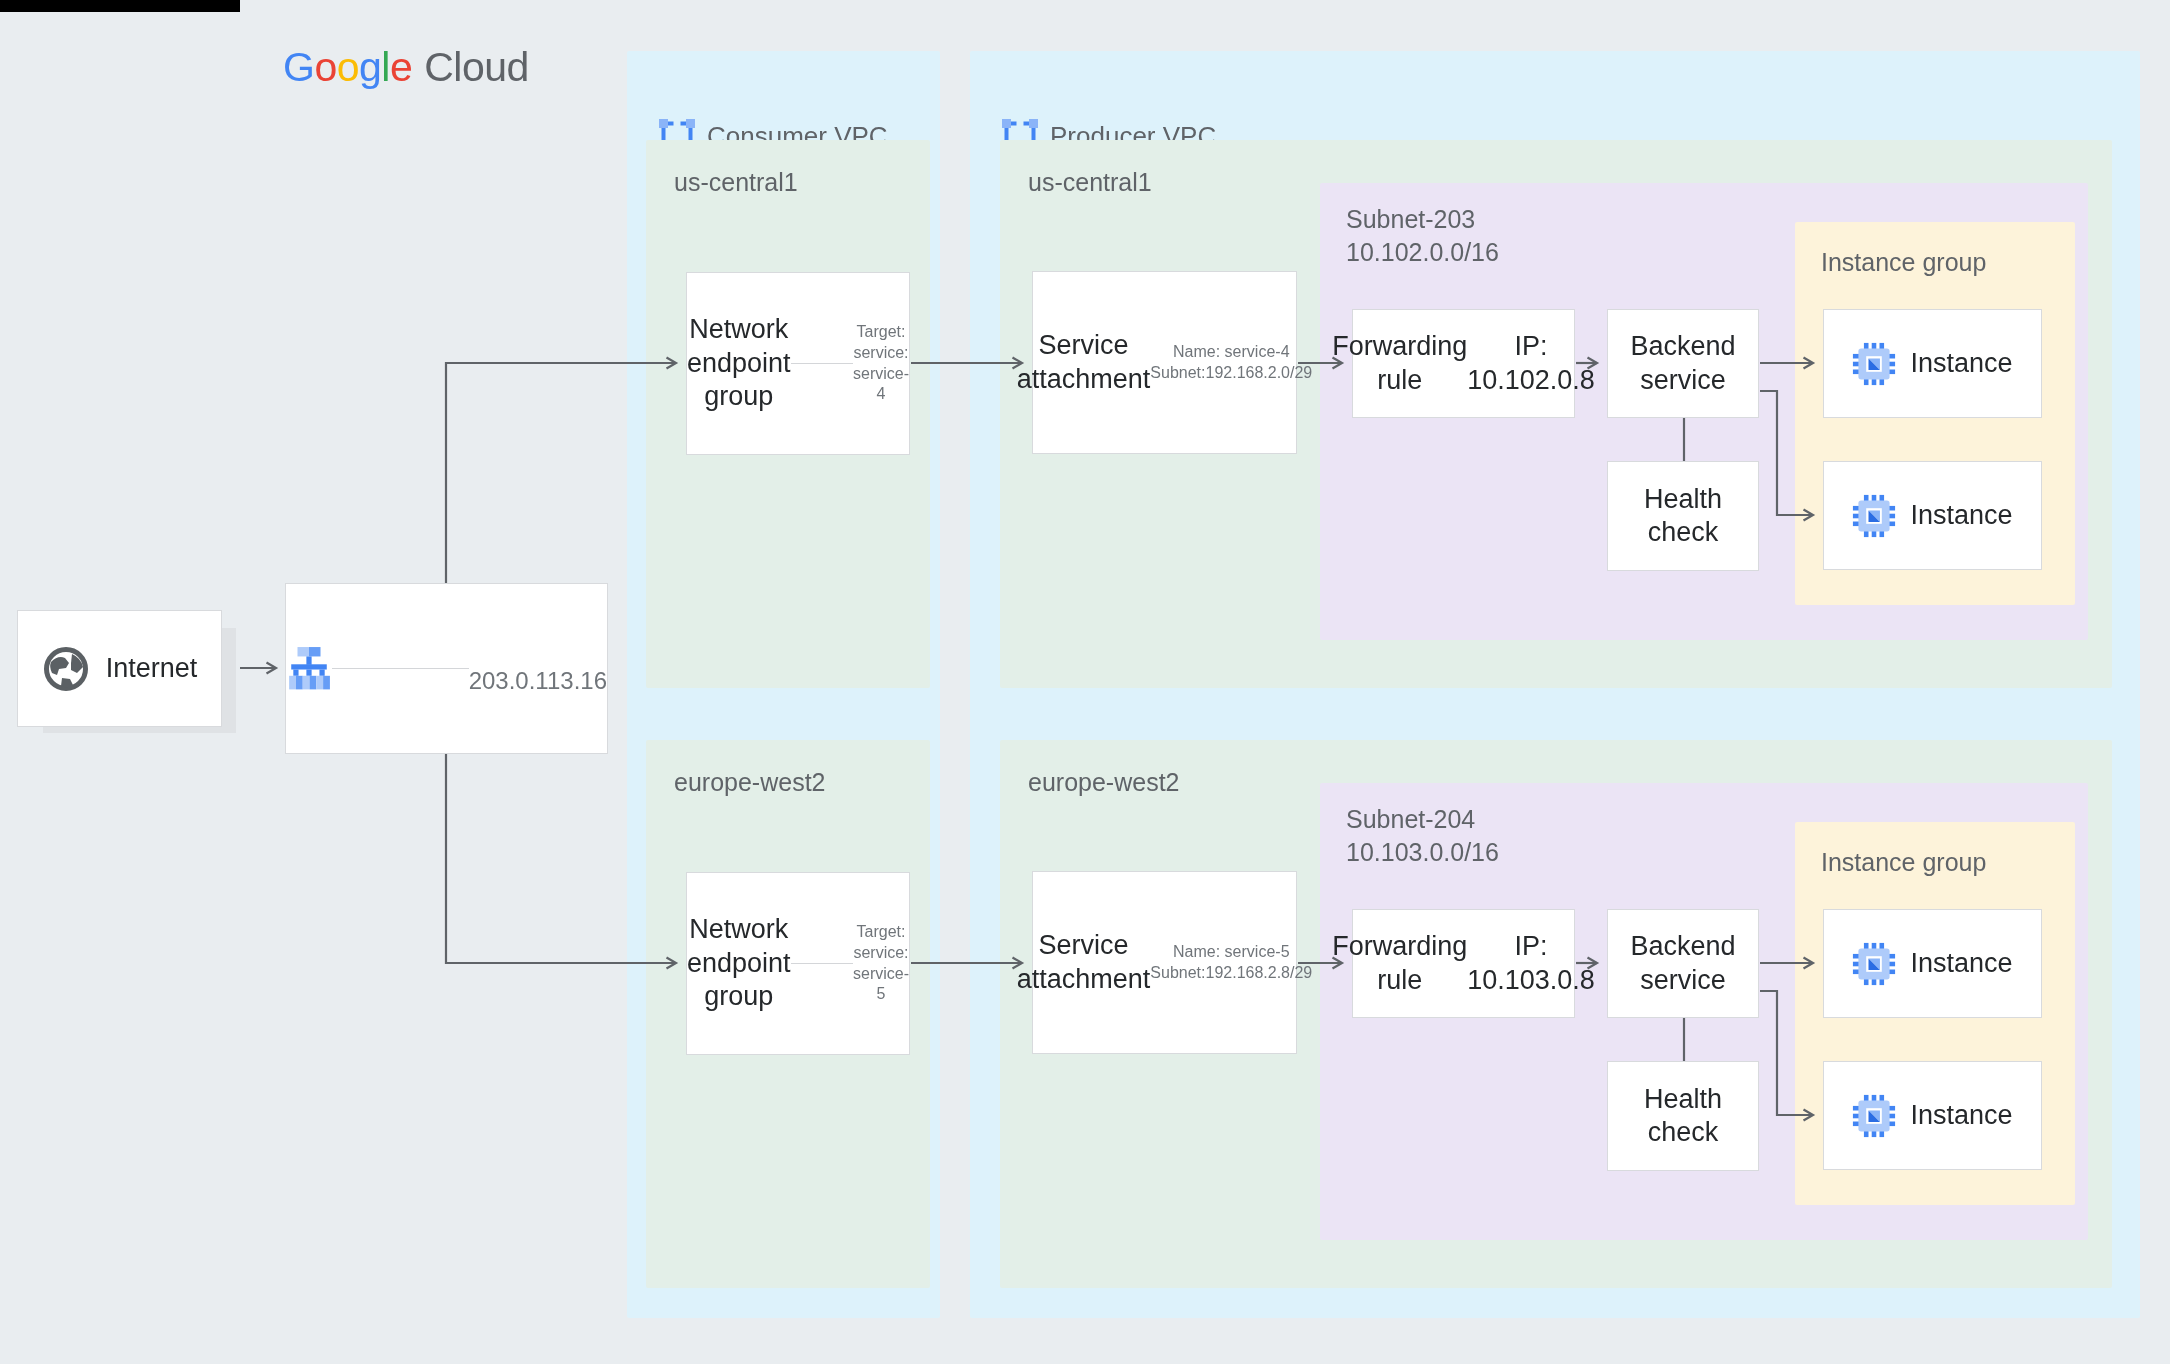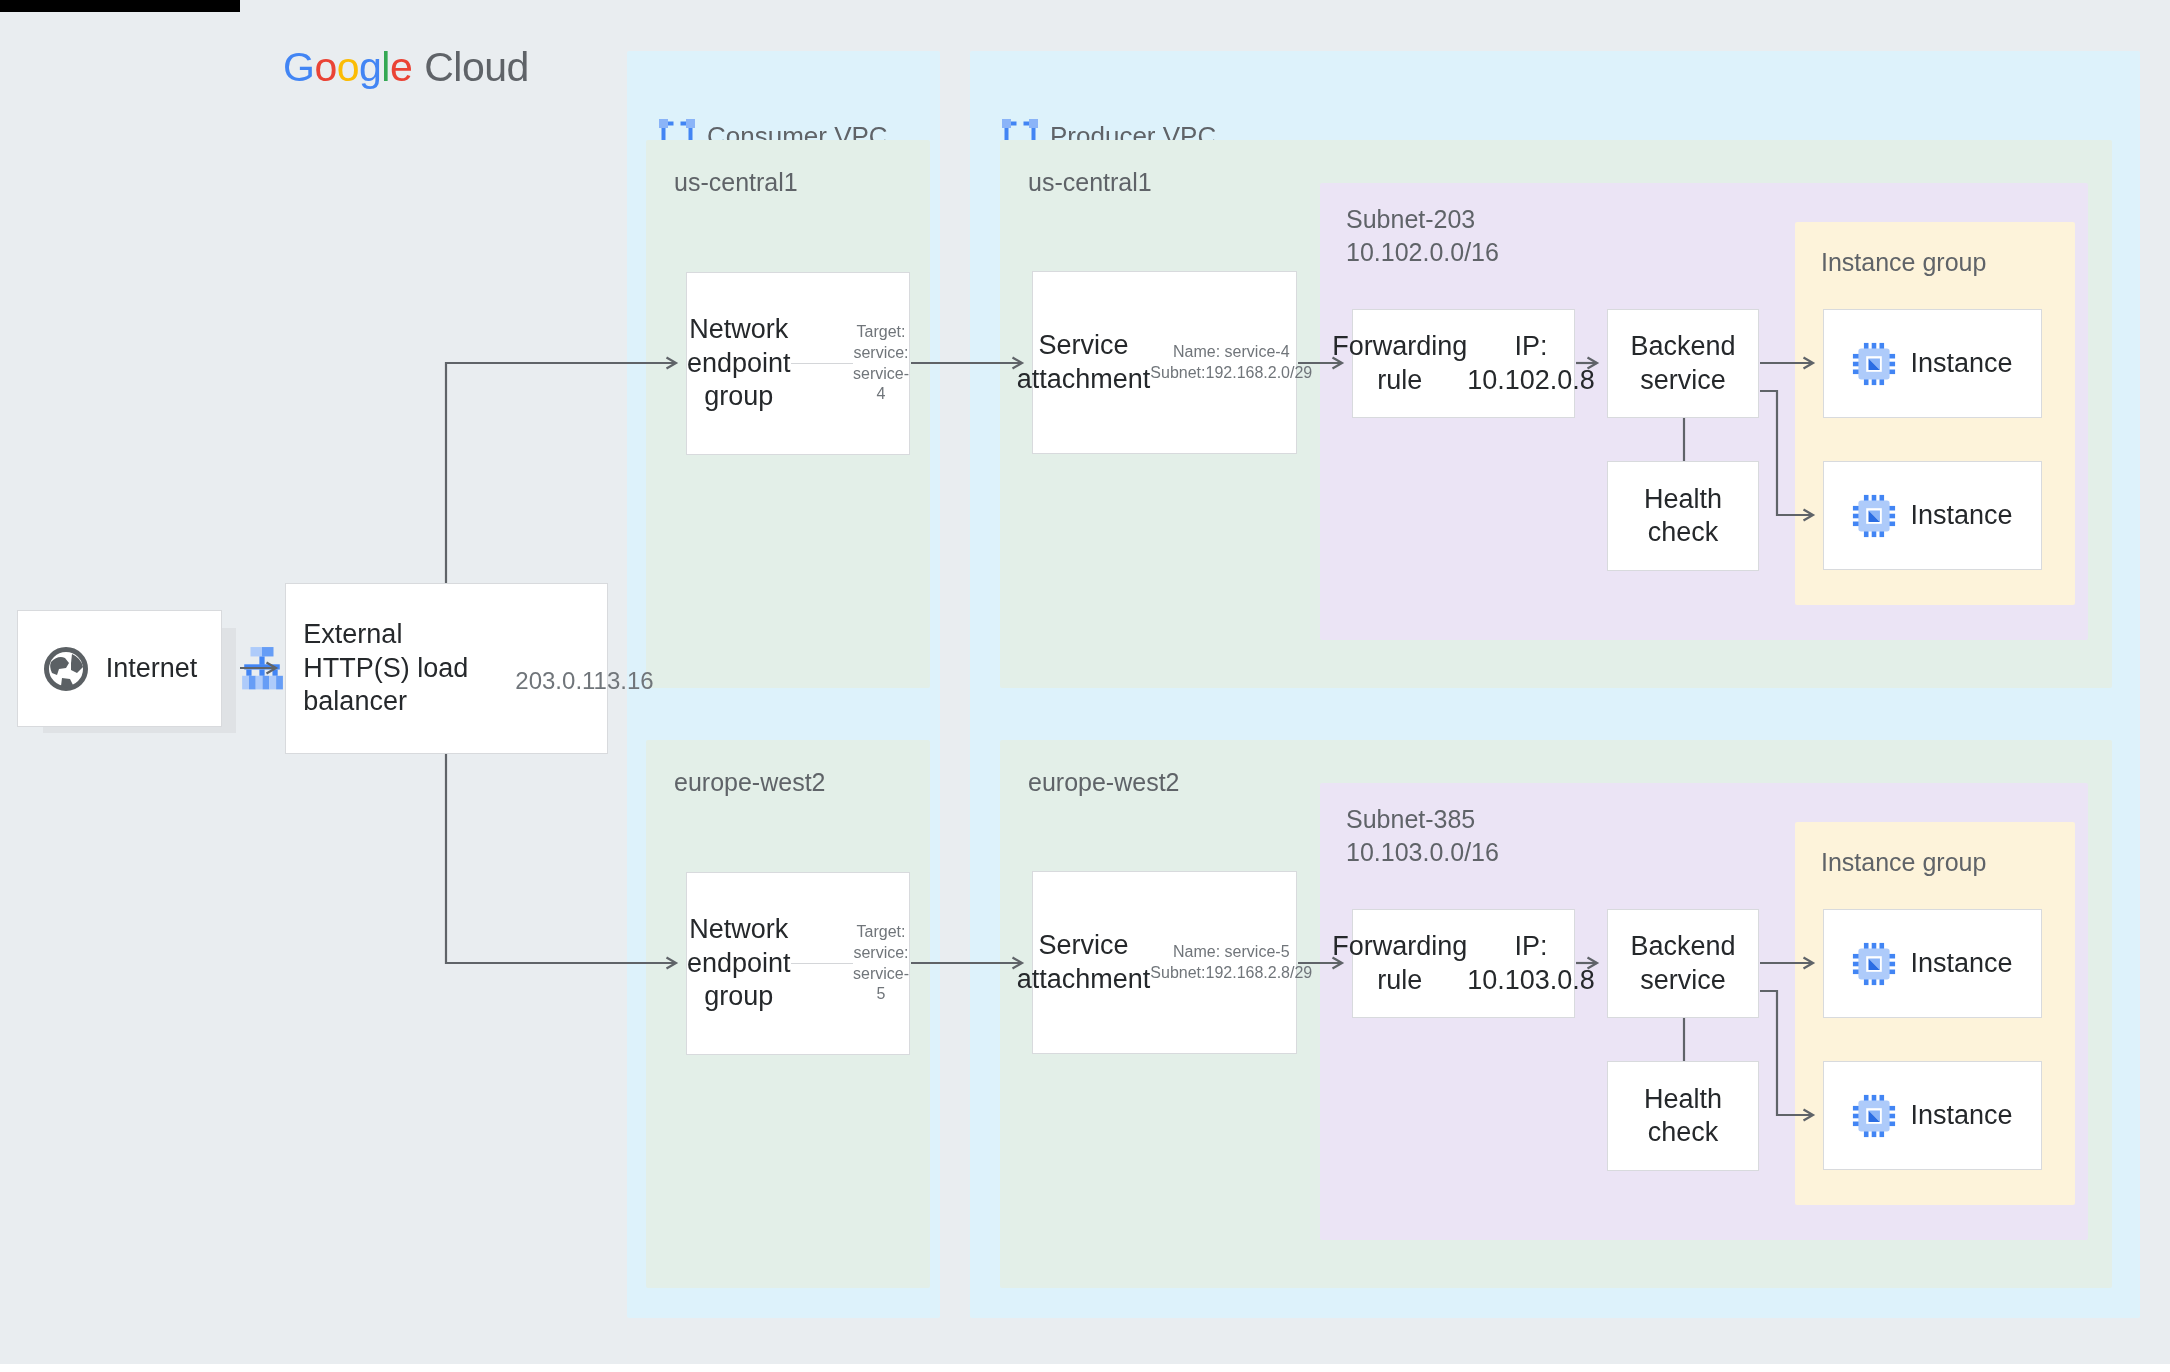--- a/index.html
+++ b/index.html
@@ -109,21 +109,21 @@
       <div class="abs igroup" style="left:795px;top:82px;width:280px;height:383px;">
         <div class="abs panel-label" style="left:26px;top:24px;">Instance group</div>
       </div>
     </div>
 
     <div class="abs region" style="left:30px;top:689px;width:1112px;height:548px;">
       <div class="abs panel-label" style="left:28px;top:26px;">europe-west2</div>
 
       <div class="abs subnet" style="left:320px;top:43px;width:768px;height:457px;">
         <div class="abs panel-label" style="left:26px;top:20px;">
-          <div>Subnet-385</div>
+          <div>Subnet-204</div>
           <div>10.103.0.0/16</div>
         </div>
       </div>
 
       <div class="abs igroup" style="left:795px;top:82px;width:280px;height:383px;">
         <div class="abs panel-label" style="left:26px;top:24px;">Instance group</div>
       </div>
     </div>
   </div>
 
@@ -149,21 +149,20 @@
         <rect x="7" y="22.5" width="5" height="6" fill="#4285f4"></rect>
           <rect x="19.5" y="22.5" width="5" height="6" fill="#4285f4"></rect>
           <rect x="32" y="22.5" width="5" height="6" fill="#4285f4"></rect>
         <rect x="3" y="28.5" width="6.5" height="13" fill="#aecbfa"></rect>
           <rect x="9.5" y="28.5" width="6.5" height="13" fill="#669df6"></rect>
         <rect x="16" y="28.5" width="6.5" height="13" fill="#aecbfa"></rect>
           <rect x="22.5" y="28.5" width="6.5" height="13" fill="#669df6"></rect>
         <rect x="29" y="28.5" width="6.5" height="13" fill="#aecbfa"></rect>
           <rect x="35.5" y="28.5" width="6.5" height="13" fill="#669df6"></rect>
       </svg>
-      <div class="box-title lb-title">External HTTP(S) load balancer</div>
     </div>
     <div class="divider" style="width:78%;"></div>
     <div class="box-sub" style="font-size:24px;margin-top:24px;">203.0.113.16</div>
   </div>
 
   <div class="box" style="left:686px;top:272px;width:224px;height:183px;">
     <div class="box-title" style="width:200px;">Network endpoint group</div>
     <div class="divider"></div>
     <div class="box-sub">
       <div>Target: service:</div>

